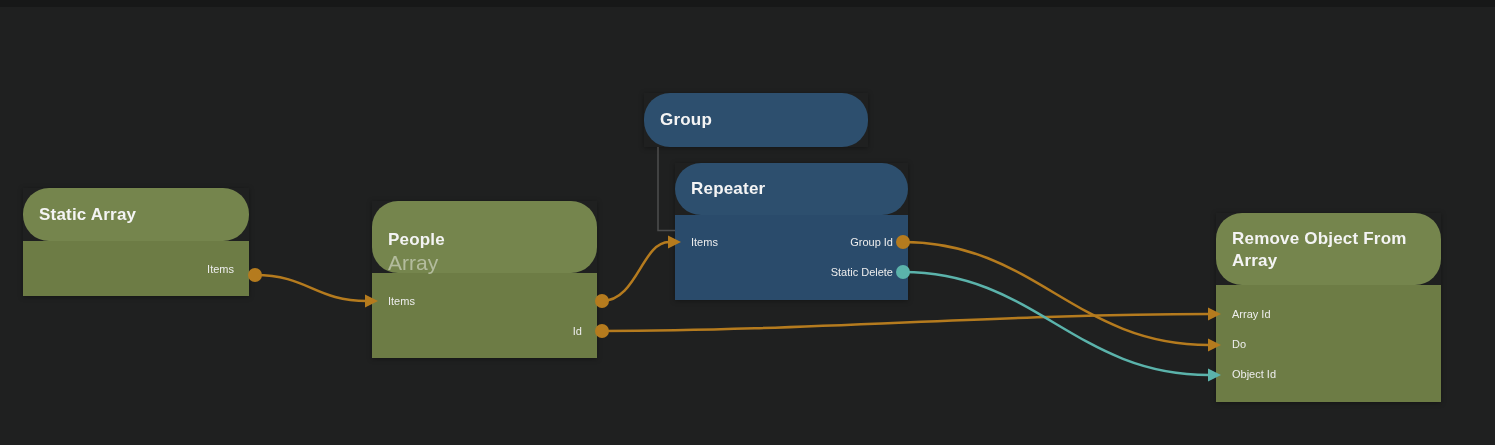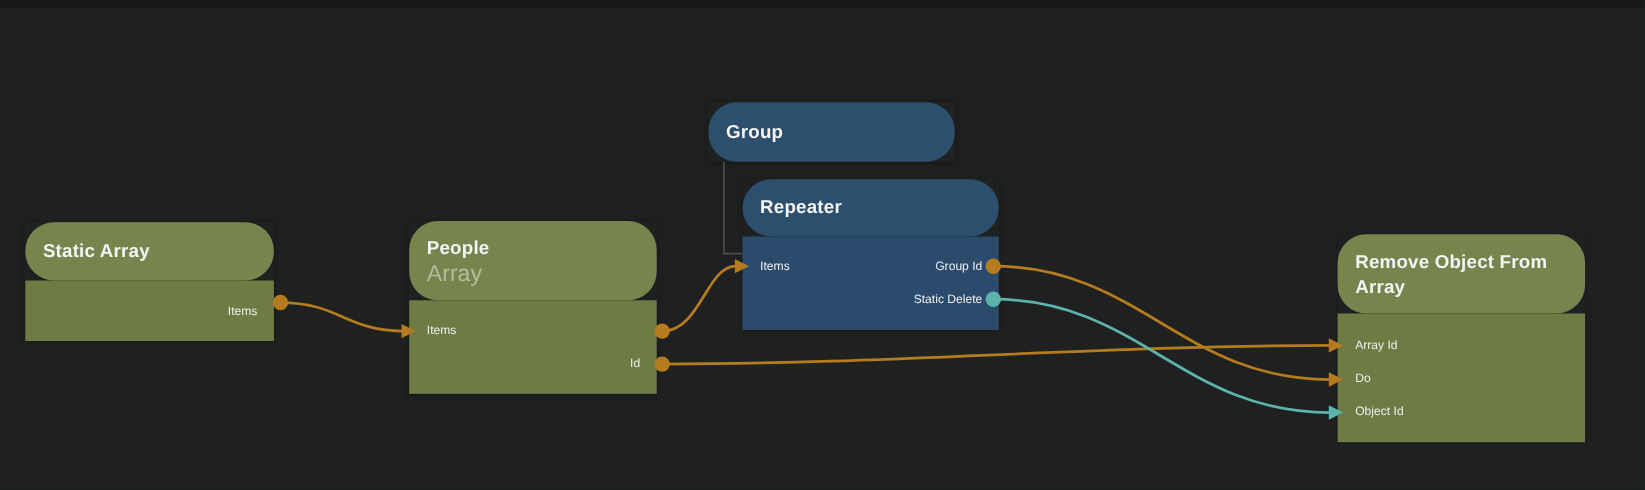--- a/index.html
+++ b/index.html
@@ -61,26 +61,26 @@
     padding: 0 15px 0 16px;
   }
   .port-label {
     color: #ededed;
     font-size: 11px;
     white-space: nowrap;
   }
   .port-row .spacer { flex: 1; }
 
   
-  #n-static   { left: 23px;   top: 202px; width: 226px; }
+  #n-static   { left: 23px;   top: 188px; width: 226px; }
   #n-static .node-header { height: 53px; }
   #n-static .node-body   { height: 55px; padding-top: 13px; }
 
   #n-people   { left: 372px;  top: 201px; width: 225px; }
-  #n-people .node-header { height: 72px; }
+  #n-people .node-header { height: 72px; justify-content: flex-end; }
   #n-people .node-body   { height: 85px; padding-top: 13px; }
 
   #n-group    { left: 644px;  top: 93px;  width: 224px; }
   #n-group .node-header  { height: 54px; }
 
   #n-repeater { left: 675px;  top: 163px; width: 233px; }
   #n-repeater .node-header { height: 52px; }
   #n-repeater .node-body   { height: 85px; padding-top: 12px; }
 
   #n-remove   { left: 1216px; top: 213px; width: 225px; }

